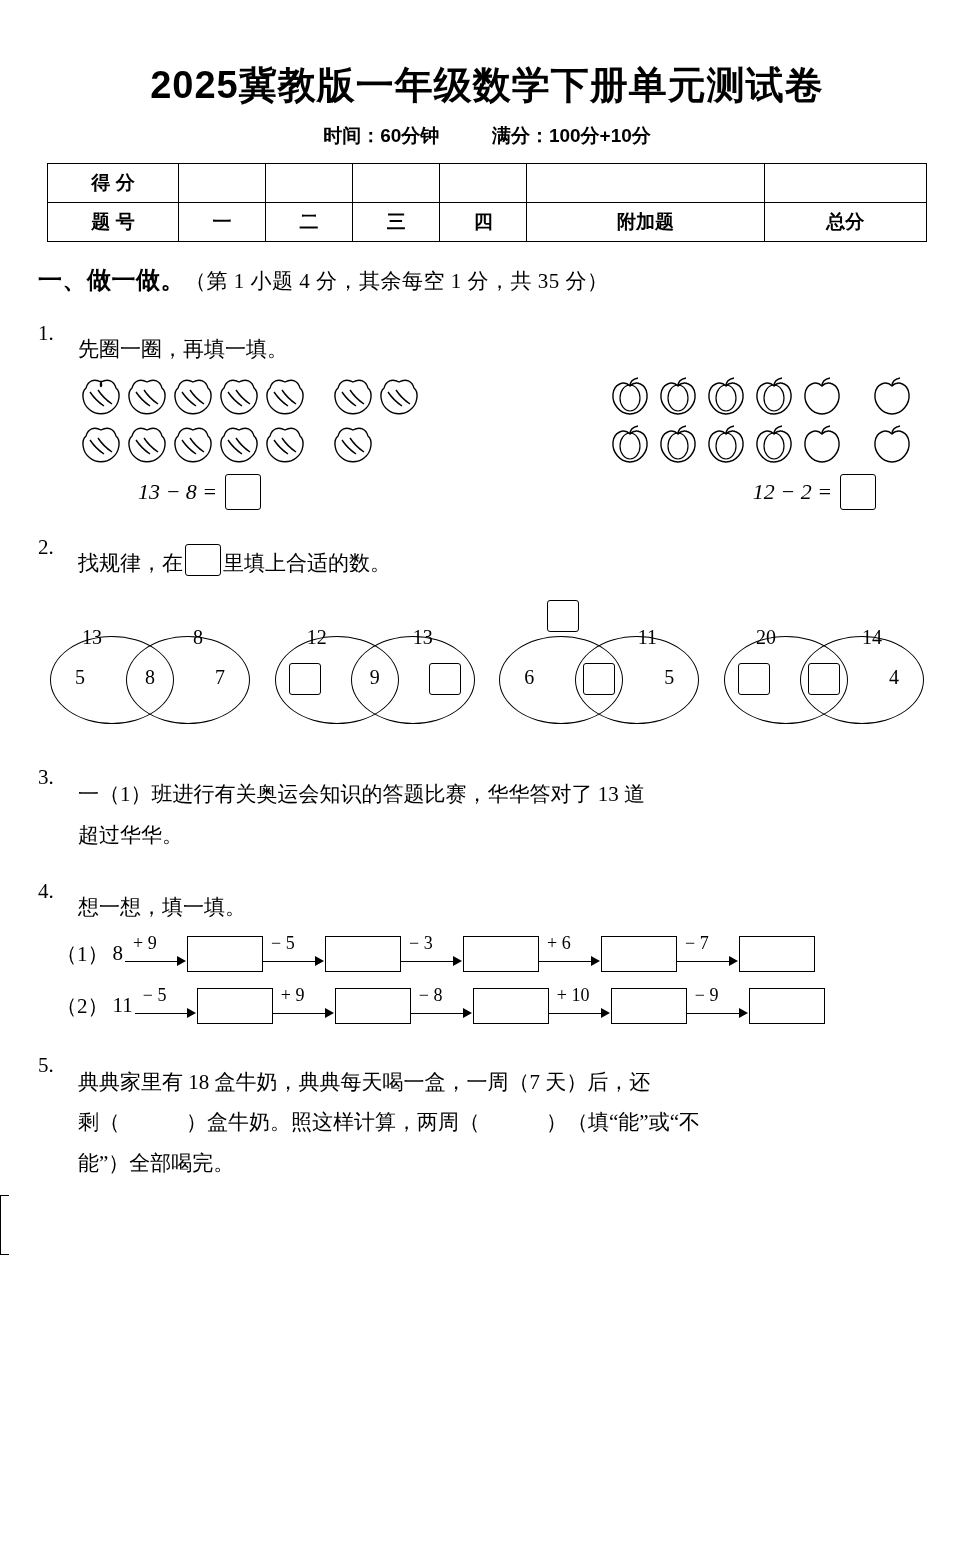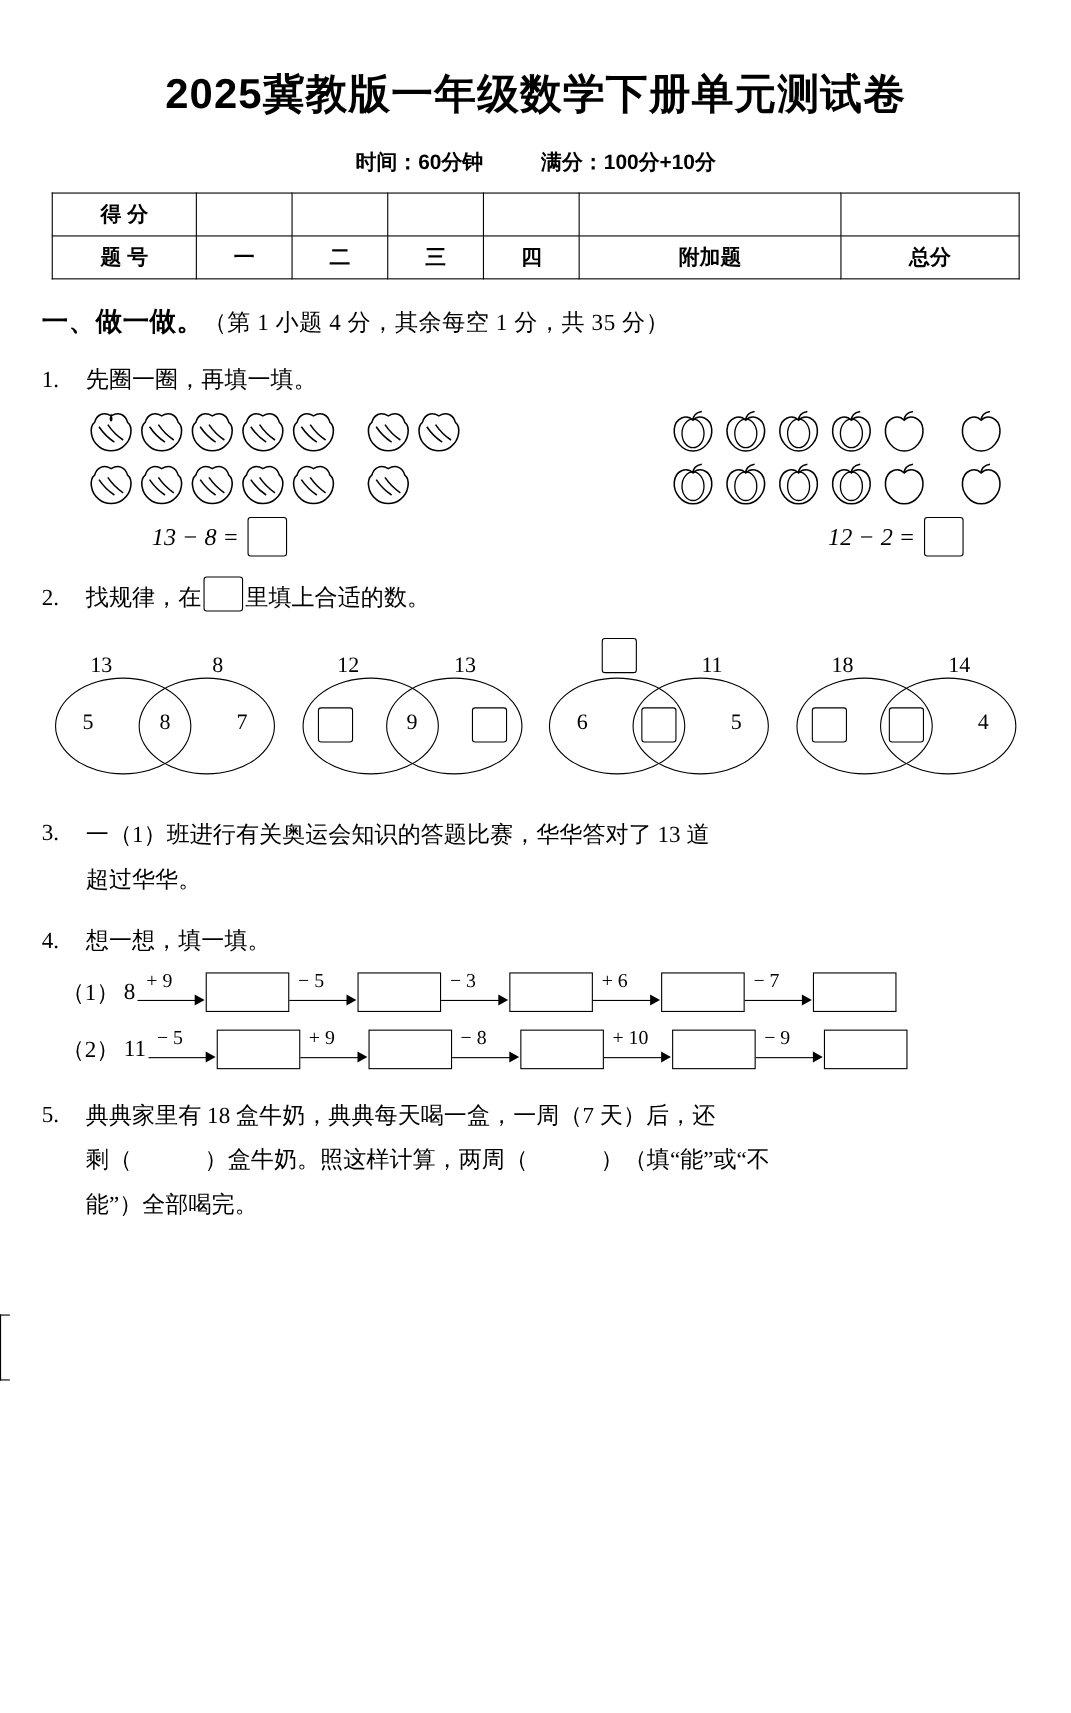--- a/index.html
+++ b/index.html
@@ -34,21 +34,21 @@
     font-family: "Liberation Sans", sans-serif;
     font-weight: bold;
     font-size: 27px;
     margin-top: 28px;
   }
   .meta {
     text-align: center;
     font-family: "Liberation Sans", sans-serif;
     font-weight: bold;
     font-size: 19px;
-    margin-top: 24px;
+    margin-top: 12px;
   }
   .meta .gap { display: inline-block; width: 42px; }
 
   table.score {
     border-collapse: collapse;
     margin: 14px auto 0 auto;
     width: 880px;
     font-family: "Liberation Sans", sans-serif;
     font-weight: bold;
     font-size: 19px;
@@ -80,21 +80,21 @@
     margin-top: 18px;
     font-size: 21px;
     line-height: 1.9;
   }
   .q .num {
     width: 40px;
     flex: 0 0 40px;
     text-align: left;
     font-size: 21px;
   }
-  .q .body { flex: 1; }
+  .q .body { flex: 1; margin-top: 16px; }
 
   .fruits-row {
     display: flex;
     justify-content: space-between;
     margin-top: 6px;
     padding: 0 20px 0 40px;
   }
   .fruit-group { display: flex; flex-direction: column; gap: 6px; }
   .fruit-line { display: flex; align-items: center; }
   .fruit-line .spacer { width: 22px; }
@@ -141,21 +141,21 @@
     border: 1.7px solid #000;
     border-radius: 50%;
     box-sizing: border-box;
     background: transparent;
   }
   .venn .ell.left { left: 0; }
   .venn .ell.right { left: 76px; }
   .venn .lbl {
     position: absolute;
     font-size: 20px;
-    top: 16px;
+    top: 28px;
     text-align: center;
     width: 40px;
   }
   .venn .lbl.l { left: 22px; }
   .venn .lbl.r { left: 128px; }
   .venn .val {
     position: absolute;
     top: 68px;
     width: 40px;
     text-align: center;
@@ -432,21 +432,21 @@
         <div class="bx top"></div>
         <div class="lbl r">11</div>
         <div class="ell left"></div>
         <div class="ell right"></div>
         <div class="val a">6</div>
         <div class="bx m"></div>
         <div class="val b">5</div>
       </div>
 
       <div class="venn">
-        <div class="lbl l">18</div>
+        <div class="lbl l">20</div>
         <div class="lbl r">14</div>
         <div class="ell left"></div>
         <div class="ell right"></div>
         <div class="bx a"></div>
         <div class="bx m"></div>
         <div class="val b">4</div>
       </div>
     </div>
 
     <div class="q" style="margin-top:30px;">

